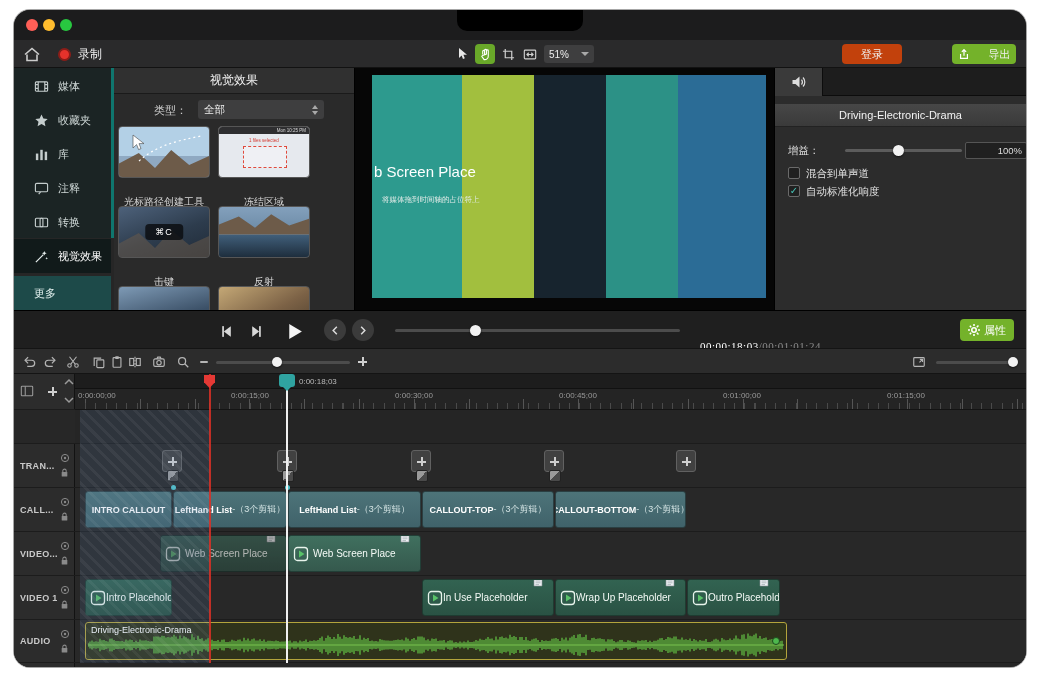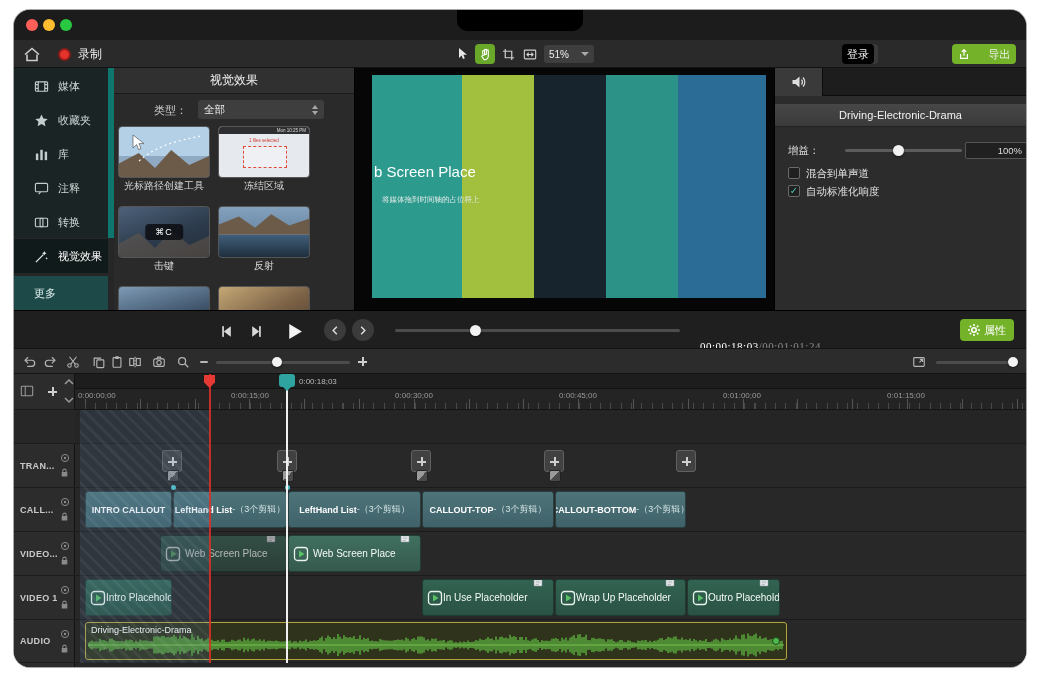--- a/index.html
+++ b/index.html
@@ -14,37 +14,37 @@
 #toolbar{position:absolute;left:0;top:30px;width:100%;height:28px;background:#2a2a2b;border-bottom:1px solid #121212}
 .toolbtn{position:absolute;top:34px;width:20px;height:20px;display:flex;align-items:center;justify-content:center;border-radius:4px;color:#d8d8d8}
 .toolbtn.active{background:#69a829}
 #zoomsel{position:absolute;left:530px;top:35px;width:50px;height:18px;background:#3e3e3f;border-radius:3px;display:flex;align-items:center;padding:0 5px;font-size:10px;color:#eee;gap:4px}
 .caret-dn{width:0;height:0;border-left:4px solid transparent;border-right:4px solid transparent;border-top:4px solid #a9a9a9;margin-left:auto}
 .pillbtn{position:absolute;top:34px;height:20px;border-radius:4px;display:flex;align-items:center;justify-content:center;font-size:11px;color:#f0f0f0}
 .green{background:#74b22a}
 
 #main{position:absolute;left:0;top:58px;width:100%;height:242px;background:#262626}
 
-#sidebar{position:absolute;left:0;top:0;width:100px;height:170px;background:#1b2424;border-right:6px solid #0f766e}
+#sidebar{position:absolute;left:0;top:0;width:100px;height:170px;background:#1b2424;border-right:3px solid #0f766e}
 .side-item{position:absolute;left:0;width:100%;height:34px;display:flex;align-items:center;gap:9px;padding-left:20px;color:#cfd8d7;font-size:11px}
 .side-item.active{background:#111a1a;color:#fff}
 .side-item.more{background:#1d4a49;color:#e4f2f0}
 
 #effects{position:absolute;left:100px;top:0;width:241px;height:242px;background:#2a2a2a;border-right:1px solid #000;overflow:hidden}
 #fxhead{position:absolute;left:0;top:0;width:100%;height:26px;background:#303030;border-bottom:1px solid #1a1a1a;display:flex;align-items:center;justify-content:center;font-size:12px;color:#f2f2f2}
 #fxfilter{position:absolute;left:0;top:32px;width:100%;height:20px}
 #fxtype-label{position:absolute;left:40px;top:3px;font-size:11px;color:#cfcfcf}
 #fxselect{position:absolute;left:84px;top:0;width:126px;height:19px;background:#3e3e3f;border-radius:3px;display:flex;align-items:center;padding:0 6px;font-size:10.5px;color:#eee}
 .caret-ud{margin-left:auto;display:flex;flex-direction:column;gap:2px}
 .caret-ud i{display:block;width:0;height:0;border-left:3.5px solid transparent;border-right:3.5px solid transparent}
 .caret-ud .u{border-bottom:4px solid #a9a9a9}
 .caret-ud .d{border-top:4px solid #a9a9a9}
 .fxcard{position:absolute;width:92px}
 .thumb{position:relative;width:92px;height:52px;border-radius:4px;border:1px solid #565656;overflow:hidden}
-.fxlabel{margin-top:1px;text-align:center;font-size:10px;color:#d8d8d8;white-space:nowrap;overflow:hidden}
+.fxlabel{margin-top:17px;text-align:center;font-size:10px;color:#d8d8d8;white-space:nowrap;overflow:hidden}
 .th-cursor{background:linear-gradient(#b3d0e6 0 58%,#8fa9c2 58%)}
 .mountain{position:absolute;left:0;bottom:0;width:100%;height:60%;background:#6d5b49;clip-path:polygon(0 100%,0 55%,22% 20%,40% 70%,58% 10%,78% 60%,100% 30%,100% 100%)}
 .th-freeze{background:#e6e9ee}
 .menubar{position:absolute;left:0;top:0;width:100%;height:7px;background:#2e2e30;color:#ddd;font-size:4.5px;display:flex;align-items:center;justify-content:flex-end;padding-right:3px}
 .selbadge{position:absolute;left:50%;transform:translateX(-50%);top:11px;font-size:4.5px;color:#d43c32;white-space:nowrap}
 .dashbox{position:absolute;left:24px;top:19px;width:44px;height:22px;border:1px dashed #e04a3c;background:rgba(255,255,255,.35)}
 .th-key{background:linear-gradient(160deg,#4d617a,#2d3c4d 55%,#202b38)}
 .keycap{position:absolute;left:50%;top:50%;transform:translate(-50%,-50%);background:rgba(12,14,18,.85);border-radius:4px;padding:3px 10px;color:#fff;font-size:9px;letter-spacing:1px}
 .th-reflect{background:linear-gradient(#83a0bc,#54748f)}
 .th-reflect .mirror{position:absolute;left:0;bottom:0;width:100%;height:45%;background:linear-gradient(#3c5a75,#182634);opacity:.9}
@@ -168,21 +168,21 @@
   <div id="zoomsel">
     <span>51%</span>
     <span class="caret-dn"></span>
   </div>
   <div class="toolbtn" style="left:840px;width:24px;background:#3a3a3a">
     <svg width="13" height="13" viewBox="0 0 14 14" fill="none" stroke="#d5d5d5" stroke-width="1.4">
         <path d="M7 2v6.5M4 6l3 3 3-3"></path>
         <path d="M2.5 11.5h9"></path>
       </svg>
   </div>
-  <div class="pillbtn" style="left:828px;width:32px;background:#000000">
+  <div class="pillbtn" style="left:828px;width:60px;background:#c2410c">
     <span>登录</span>
   </div>
   <div class="pillbtn green" style="left:938px;width:64px;gap:19px">
     <svg width="12" height="12" viewBox="0 0 14 14" fill="none" stroke="#fff" stroke-width="1.4">
         <path d="M7 9V2.5M4.5 4.5L7 2l2.5 2.5"></path>
         <path d="M3 7v5h8V7"></path>
       </svg>
     <span>导出</span>
   </div>
 

